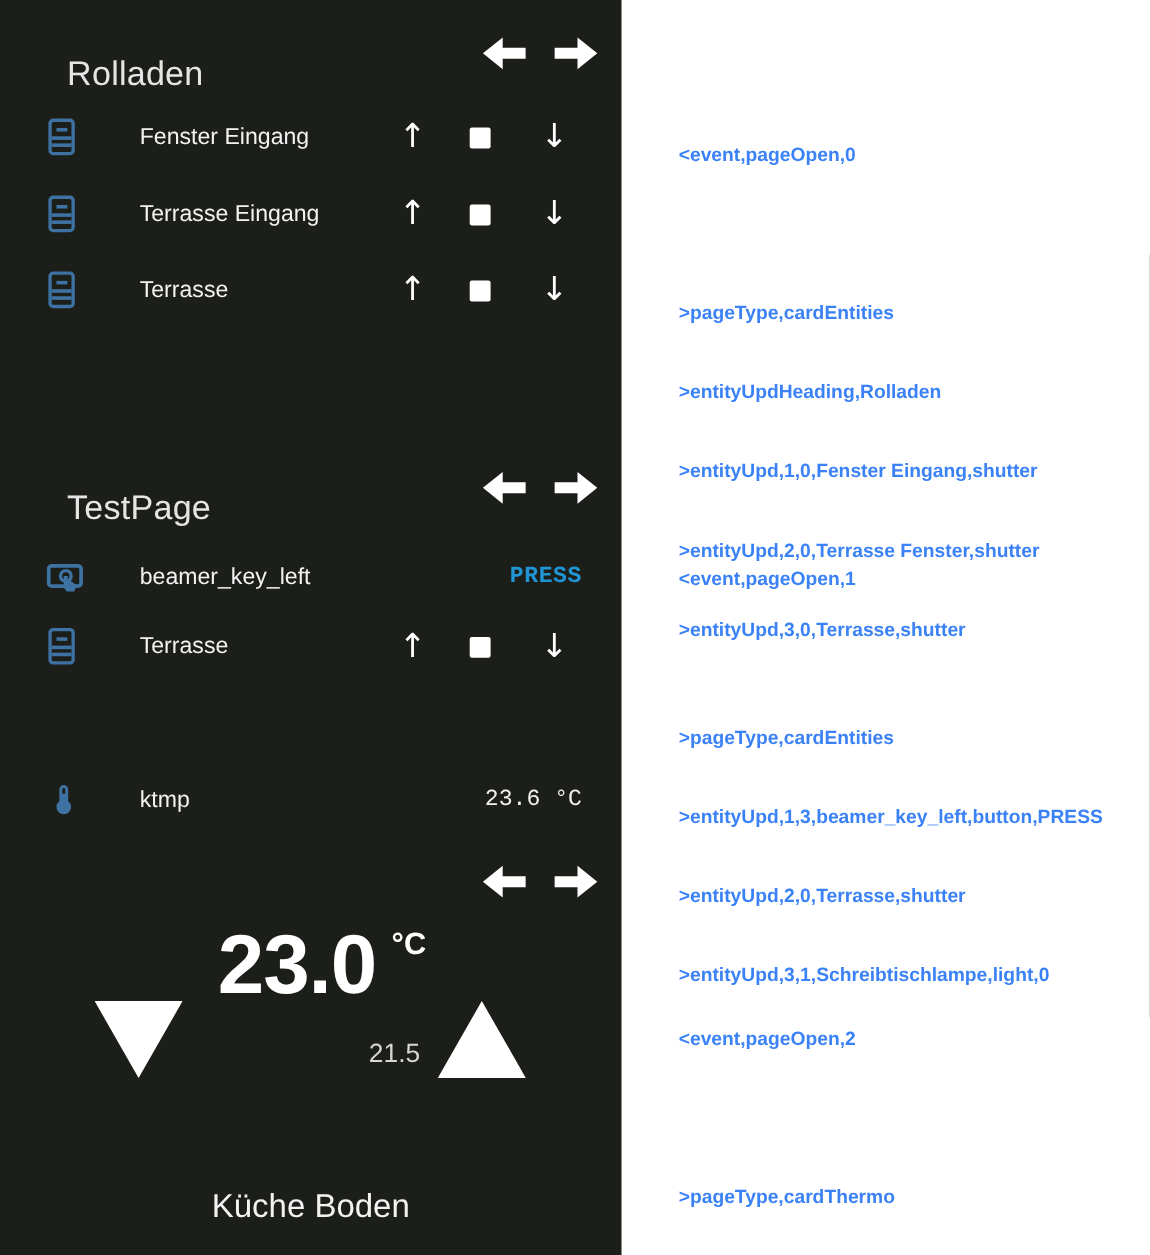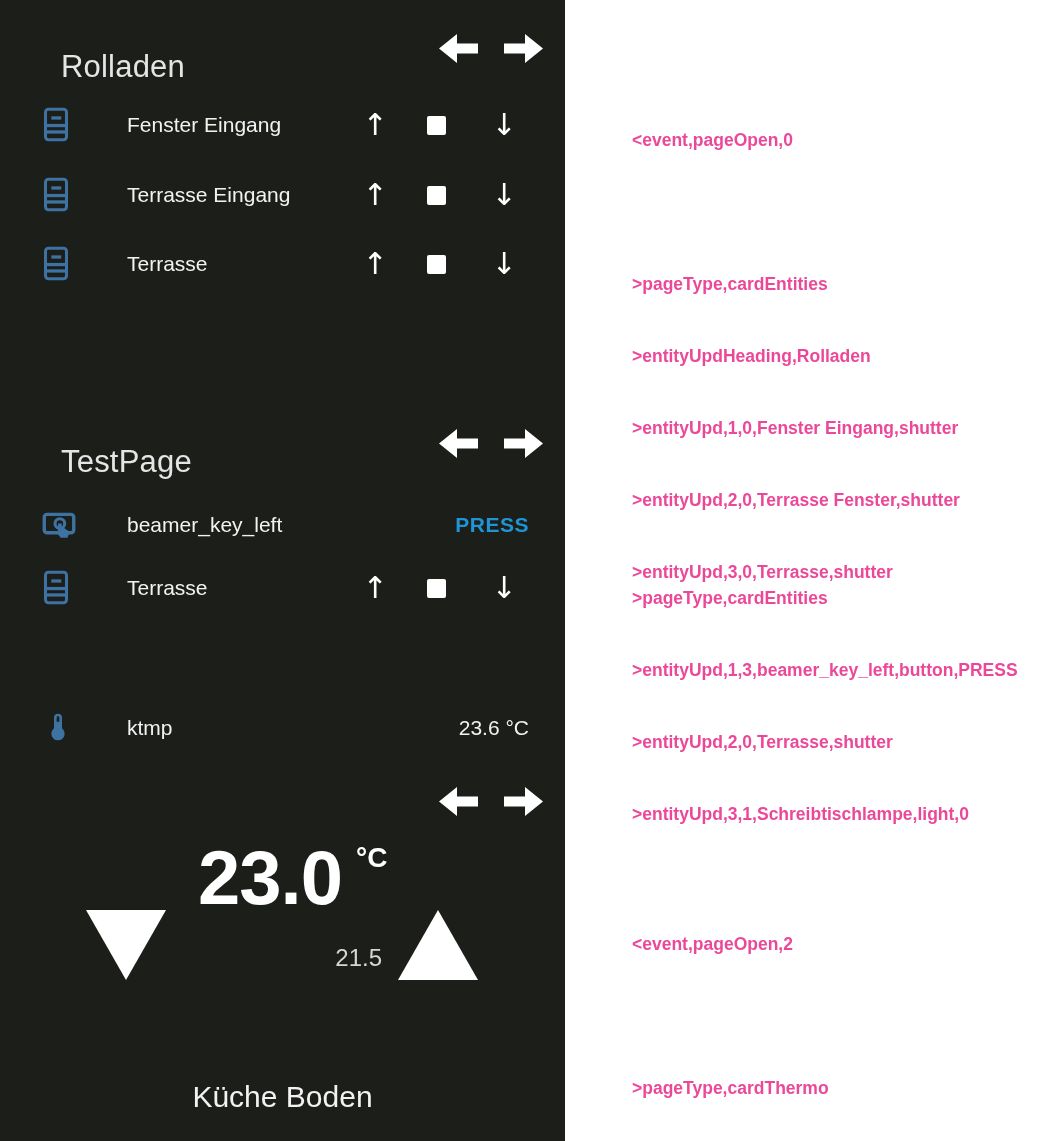--- a/index.html
+++ b/index.html
@@ -41,21 +41,21 @@
     position:absolute; top:0; line-height:70px; text-align:center;
     font-size:30px; color:#ffffff; cursor:pointer; user-select:none;
     font-family:"DejaVu Sans", sans-serif;
   }
   .ctrl-up   { left:356px; width:38px; }
   .ctrl-stop { left:427px; width:20px; height:70px; }
   .ctrl-down { left:485px; width:38px; }
   .sq { position:absolute; left:0; top:26px; width:19px; height:19px; background:#ffffff; border-radius:2px; }
   .evalue {
     position:absolute; right:36px; top:0; line-height:70px; font-size:21px;
-    color:#f2f2f2; white-space:nowrap;
+    color:#f2f2f2; white-space:nowrap;font-family:Liberation Mono, monospace;
   }
   .evalue.press { color:#2095d5; font-weight:600; letter-spacing:0.5px; cursor:pointer; }
 
   .toggle { position:absolute; left:468px; top:15px; width:60px; height:40px; cursor:pointer; }
   .toggle .track { position:absolute; left:2px; top:8px; width:56px; height:25px; border-radius:13px; background:#454545; }
   .toggle .knob  { position:absolute; left:0; top:0; width:40px; height:40px; border-radius:50%; background:#8f8f8f; }
 
   
   .thermo-temp {
     position:absolute; left:198px; top:70px; font-size:76px; font-weight:700;
@@ -74,21 +74,21 @@
   }
   .thermo-set   { top:174px; }
   .thermo-state { top:208px; }
   .thermo-title {
     position:absolute; left:0; top:310px; width:565px; text-align:center;
     color:#f2f2f2; font-size:30px; font-weight:400;
   }
 
   
   .proto {
-    position:absolute; left:632px; color:#ec4899; font-weight:700;
+    position:absolute; left:617px; color:#3b82f6; font-weight:700;
     font-size:17.5px; line-height:24px; white-space:pre;
   }
   #proto0 { top:80px; }
   #proto1 { top:466px; }
   #proto2 { top:884px; }
   .proto-gap { height:24px; }
 </style>
 </head>
 <body>
 
@@ -260,20 +260,21 @@
     <div>&lt;event,pageOpen,0</div>
     <div class="proto-gap"></div>
     <div>&gt;pageType,cardEntities</div>
     <div>&gt;entityUpdHeading,Rolladen</div>
     <div>&gt;entityUpd,1,0,Fenster Eingang,shutter</div>
     <div>&gt;entityUpd,2,0,Terrasse Fenster,shutter</div>
     <div>&gt;entityUpd,3,0,Terrasse,shutter</div>
   </div>
 
   <div class="proto" id="proto1">
+    <div>&lt;event,pageOpen,1</div>
     <div class="proto-gap"></div>
     <div>&gt;pageType,cardEntities</div>
     <div>&gt;entityUpd,1,3,beamer_key_left,button,PRESS</div>
     <div>&gt;entityUpd,2,0,Terrasse,shutter</div>
     <div>&gt;entityUpd,3,1,Schreibtischlampe,light,0</div>
   </div>
 
   <div class="proto" id="proto2">
     <div>&lt;event,pageOpen,2</div>
     <div class="proto-gap"></div>

